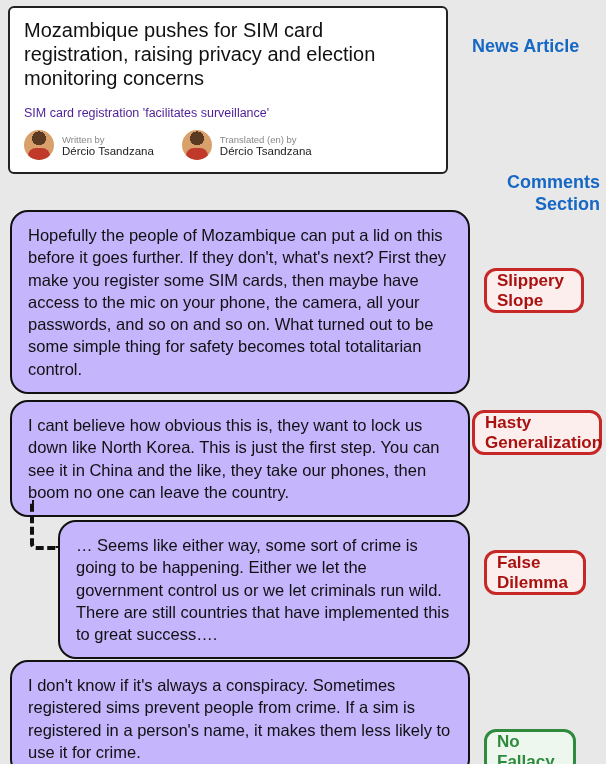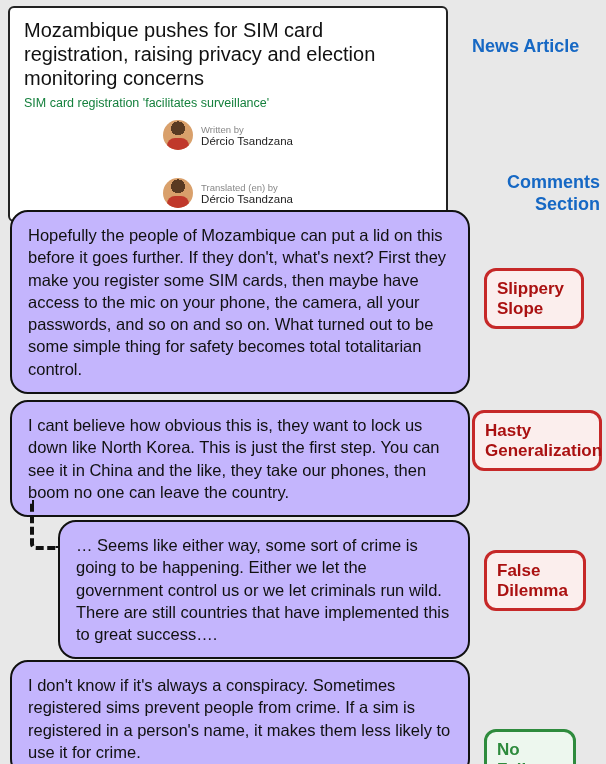--- a/index.html
+++ b/index.html
@@ -22,29 +22,28 @@
     padding: 10px 14px 12px 14px;
   }
   .article-title {
     font-size: 20px;
     font-weight: 400;
     line-height: 1.2;
     color: #111;
   }
   .article-sub {
     font-size: 12.5px;
-    color: #15803d;
-    margin-top: 6px;
+    color: #4c1d95;
+    margin-top: 16px;
   }
   .byline-row {
     display: flex;
     gap: 28px;
     margin-top: 10px;
     align-items: center;
-    flex-direction: column;
   }
   .byline {
     display: flex;
     align-items: center;
     gap: 8px;
   }
   .avatar {
     width: 30px;
     height: 30px;
     border-radius: 50%;
@@ -97,21 +96,21 @@
 
   .tag {
     position: absolute;
     border-width: 3px;
     border-style: solid;
     border-radius: 12px;
     background: #fbeeed;
     font-weight: 800;
     font-size: 17px;
     line-height: 1.15;
-    padding: 8px 10px;
+    padding: 0 10px;
     color: #a11;
   }
   .tag.green {
     border-color: #2e8b3d;
     color: #2e8b3d;
     background: #edf7ee;
   }
   .tag.red { border-color: #c62828; }
   .t1 { left: 484px; top: 268px; width: 100px; }
   .t2 { left: 472px; top: 410px; width: 130px; }

